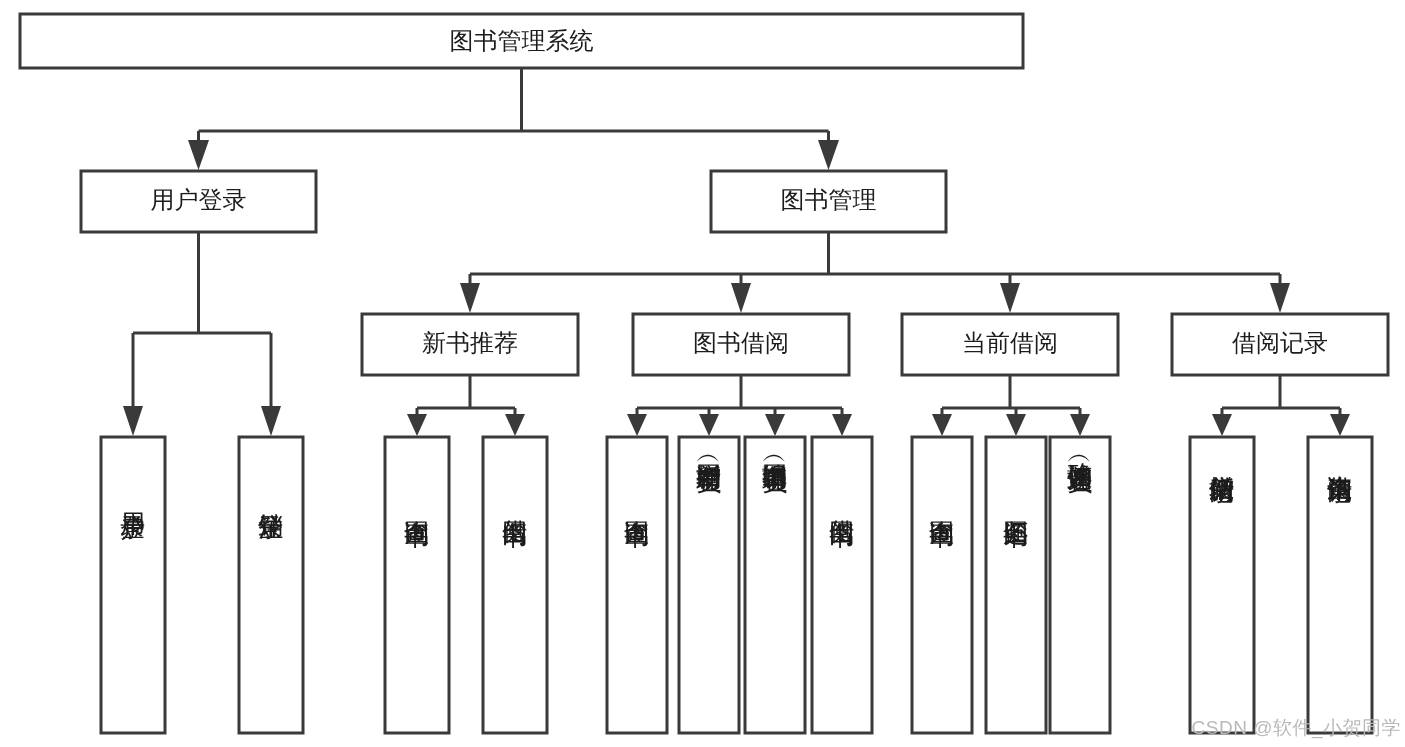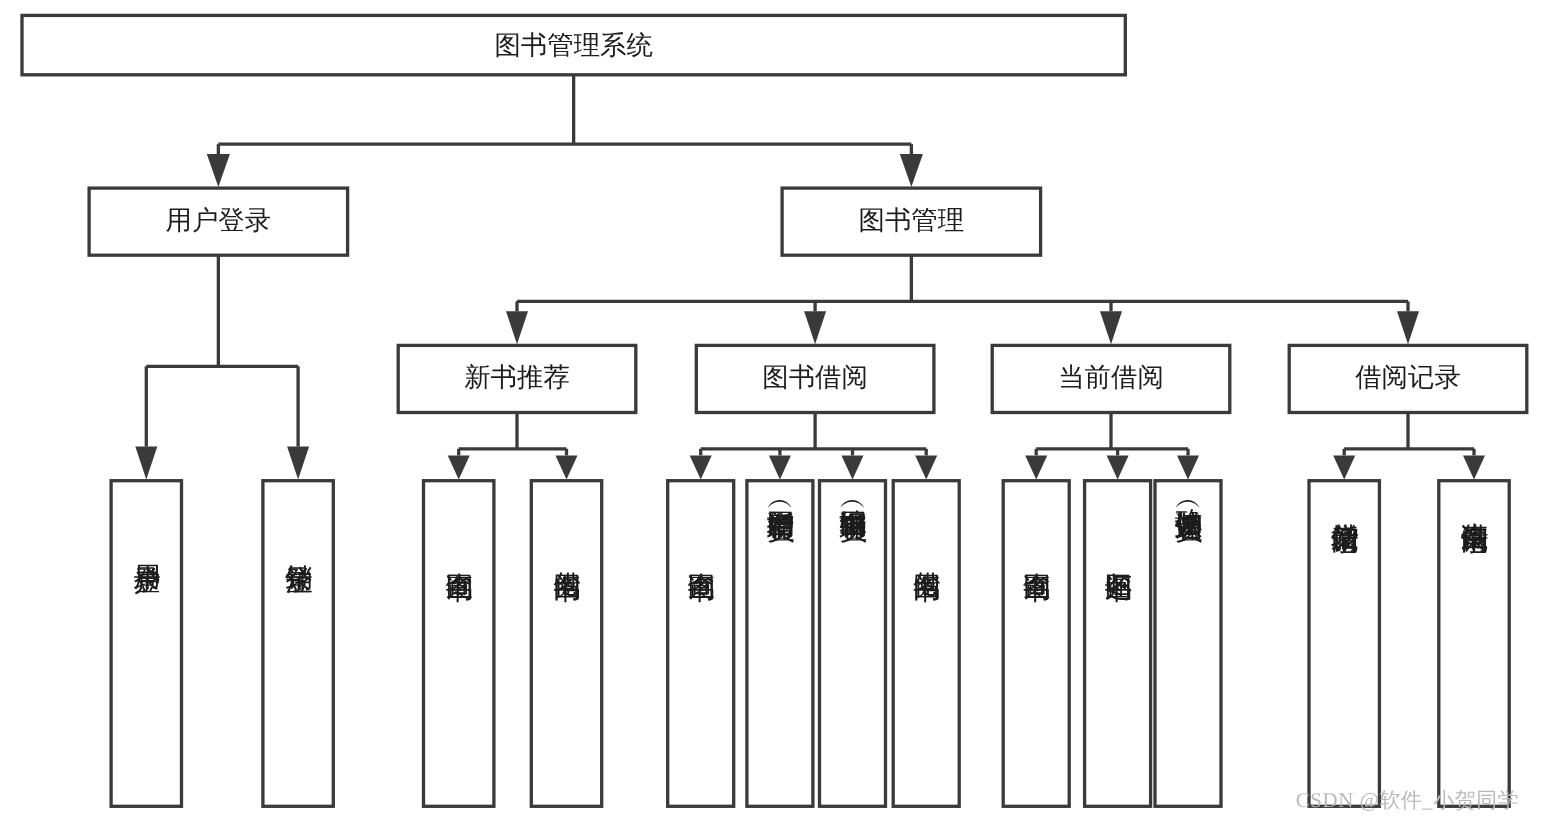--- a/index.html
+++ b/index.html
@@ -62,23 +62,23 @@
   }
   .leaf-label-wrap {
     position: absolute;
     display: flex;
     align-items: flex-start;
     justify-content: center;
     pointer-events: none;
   }
   .watermark {
     position: absolute;
-    right: 24px;
+    right: 4px;
     bottom: 6px;
-    font-family: Liberation Serif, serif;
+    font-family: Liberation Sans, sans-serif;
     font-size: 19px;
     color: #b9b9b9;
     white-space: nowrap;
     letter-spacing: 0.5px;
     margin-left: 48px;
   }
 </style>
 </head>
 <body>
 

